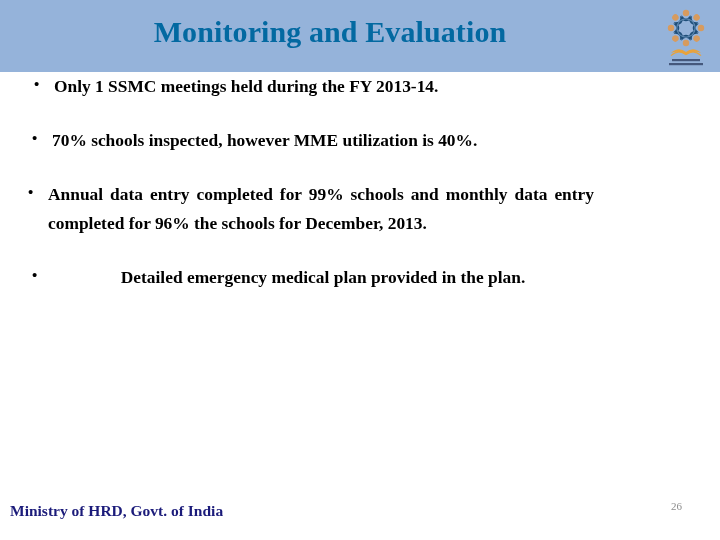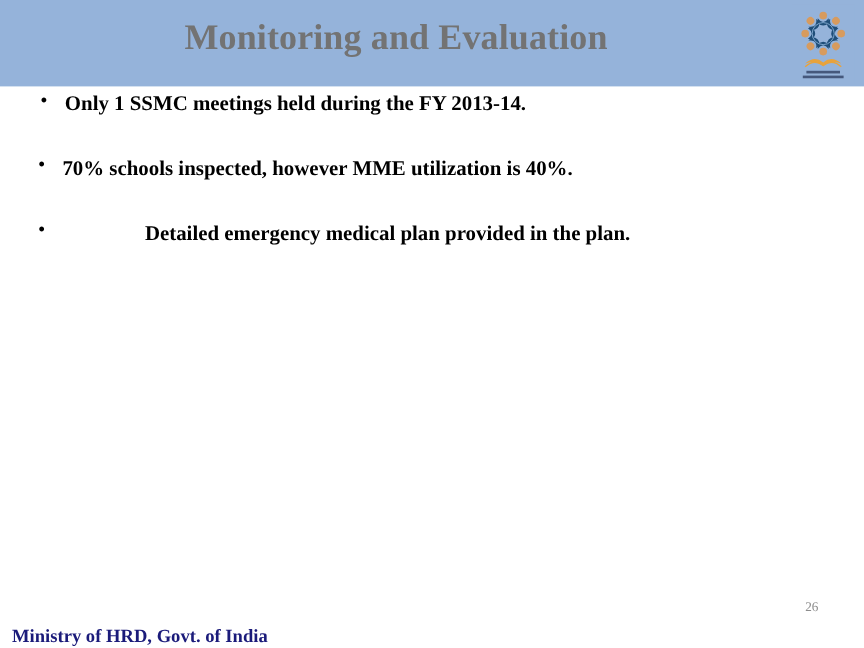--- a/index.html
+++ b/index.html
@@ -28,21 +28,21 @@
     position: absolute;
     left: 0;
     top: 0;
     width: 660px;
     height: 63px;
     display: flex;
     align-items: center;
     justify-content: center;
     font-size: 30px;
     font-weight: bold;
-    color: #737373;
+    color: #0369a1;
     letter-spacing: 0.1px;
     white-space: nowrap;
   }
 
   
   .logo-wrap {
     position: absolute;
     right: 8px;
     top: 4px;
     width: 52px;
@@ -91,21 +91,21 @@
   li.b1 { margin: 0 44px 0 24px; }
   li.b2 { margin: 25px 30px 0 24px; }
   li.b3 { margin: 26px 28px 0 22px; }
   li.b4 { margin: 26px 28px 0 18px; }
   li.b5 { margin: 26px 28px 0 22px; }
 
   
   .footer-org {
     position: absolute;
     left: 10px;
-    bottom: 0;
+    bottom: 20px;
     font-size: 15.5px;
     font-weight: bold;
     color: #1b1b7a;
     white-space: nowrap;
   }
   .page-number {
     position: absolute;
     right: 38px;
     bottom: 28px;
     font-size: 11px;
@@ -171,19 +171,20 @@
       <rect x="12" y="55" width="28" height="2.2" fill="#2b3a5c" opacity="0.75"></rect>
       <rect x="9" y="59" width="34" height="2.2" fill="#2b3a5c" opacity="0.75"></rect>
     </g>
   </svg>
 </div>
 
 <div class="content">
   <ul class="bullets">
     <li class="bullet b1">Only 1 SSMC meetings held during the FY 2013-14.</li>
     <li class="bullet b3">70% schools inspected, however MME utilization is 40%.</li>
+    <li class="bullet b4">Annual data entry completed for 99% schools and monthly data entry completed for 96% the schools for December, 2013.</li>
     <li class="bullet b5">Detailed emergency medical plan provided in the plan.</li>
   </ul>
 </div>
 
 <div class="footer-org">Ministry of HRD, Govt. of India</div>
 
 <div class="page-number">26</div>
 
 </body></html>

